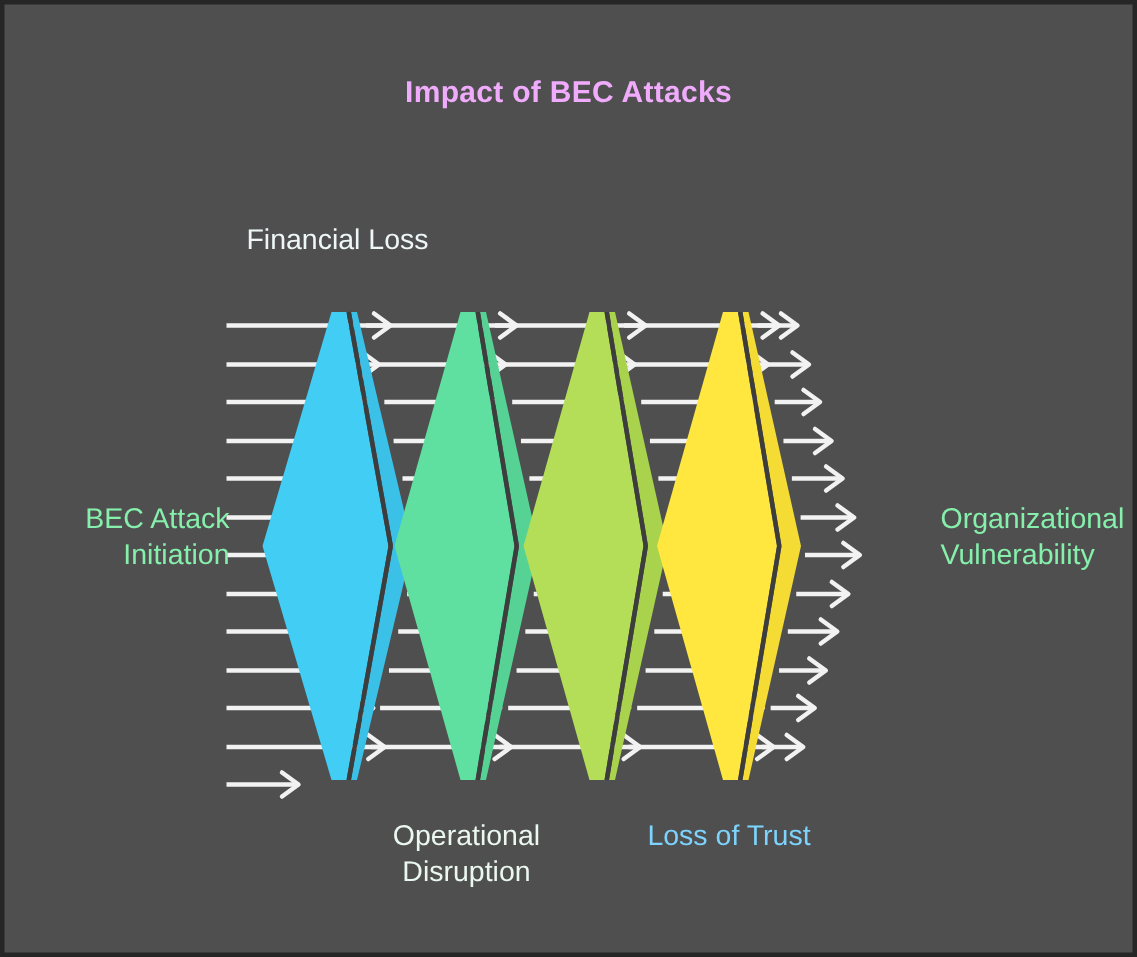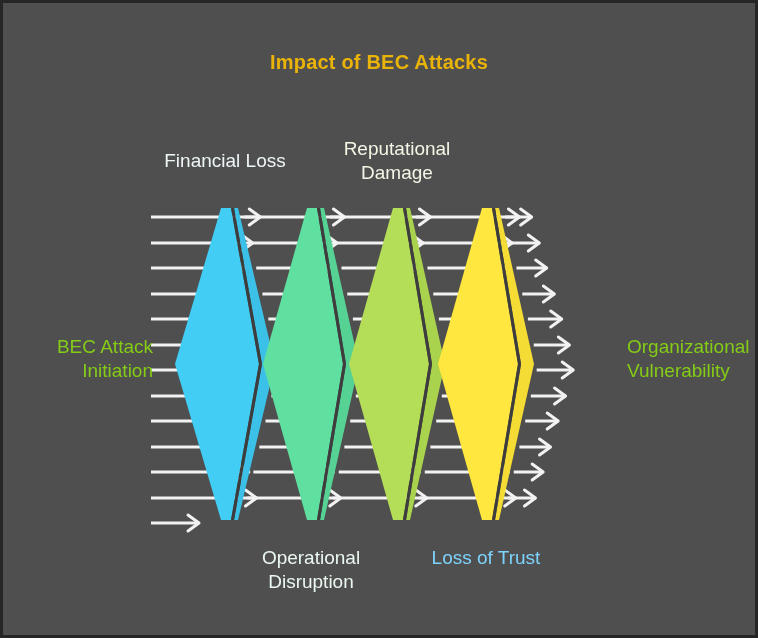--- a/index.html
+++ b/index.html
@@ -17,38 +17,38 @@
     overflow: hidden;
     font-family: "Liberation Sans", sans-serif;
     -webkit-font-smoothing: antialiased;
   }
   #title {
     position: absolute;
     left: 0;
     right: 0;
     top: 48px;
     text-align: center;
-    color: #eab308;
+    color: #f0abfc;
     font-size: 20px;
     font-weight: bold;
     letter-spacing: 0.2px;
   }
   .stage-label {
     position: absolute;
     text-align: center;
     font-size: 19px;
     line-height: 24px;
     font-weight: normal;
     white-space: pre-line;
   }
   .side-label {
     position: absolute;
     font-size: 19px;
     line-height: 24px;
-    color: #84cc16;
+    color: #86efac;
     white-space: pre-line;
   }
   #label-left { text-align: right; }
   #label-right { text-align: left; margin-left: 36px; }
   svg.layer {
     position: absolute;
     left: 0;
     top: 0;
     width: 758px;
     height: 638px;
@@ -208,17 +208,15 @@
 
   <div class="side-label" id="label-left" style="left:10px; width:140px; top:332px;">BEC Attack
 Initiation</div>
 
   <div class="side-label" id="label-right" style="left:588px; width:165px; top:332px;">Organizational
 Vulnerability</div>
 
   <div class="stage-label" id="stage-label-0" style="color: rgb(238, 246, 248); width: 170px; left: 137px; top: 146px;">Financial Loss</div>
   <div class="stage-label" id="stage-label-1" style="color: rgb(234, 248, 240); width: 170px; left: 223px; top: 543px;">Operational
 Disruption</div>
-  <div class="stage-label" id="stage-label-2" style="color: rgb(243, 246, 228); width: 170px; left: 309px; top: 134px;">Reputational
-Damage</div>
   <div class="stage-label" id="stage-label-3" style="color: #7dd3fc; width: 170px; left: 398px; top: 543px;">Loss of Trust</div>
 
 </div>
 
 </body></html>

